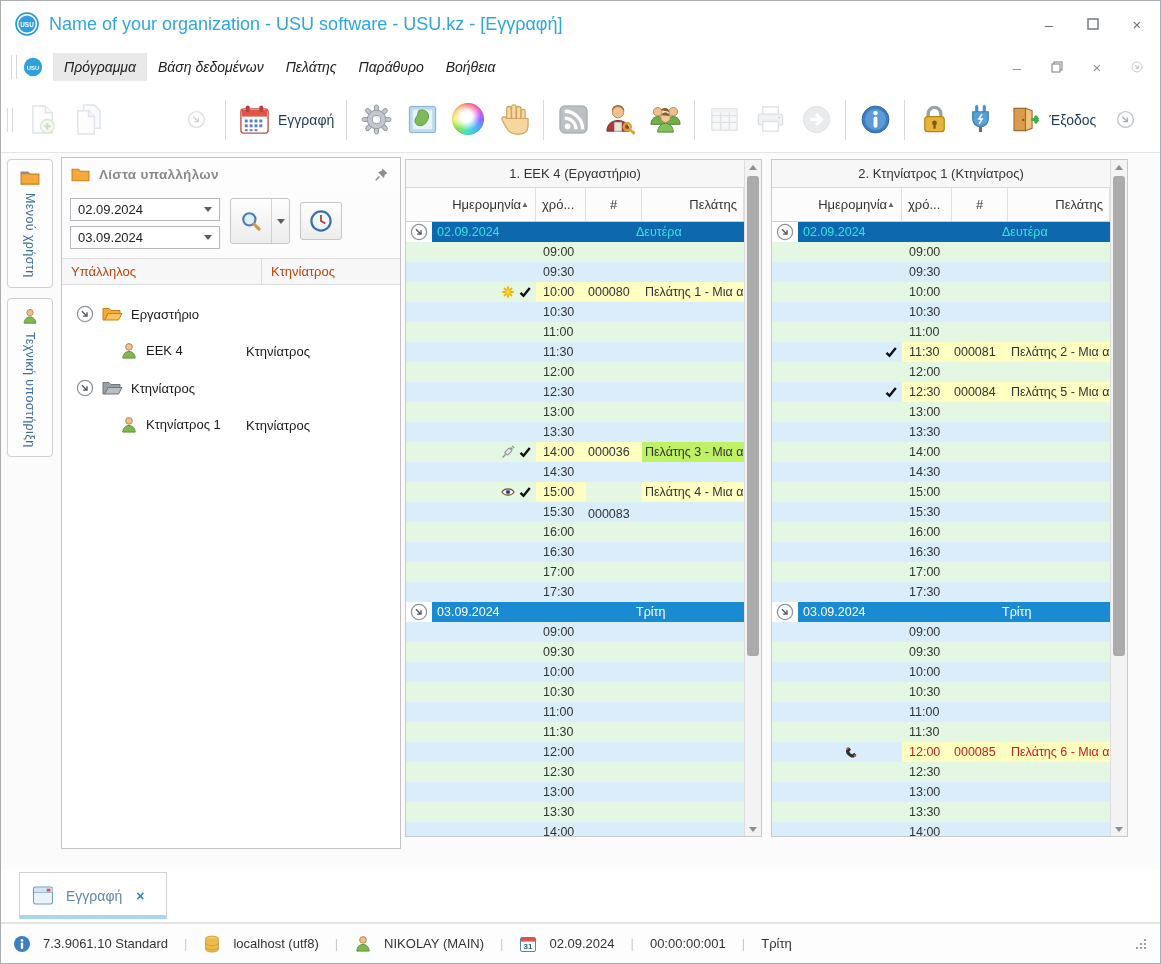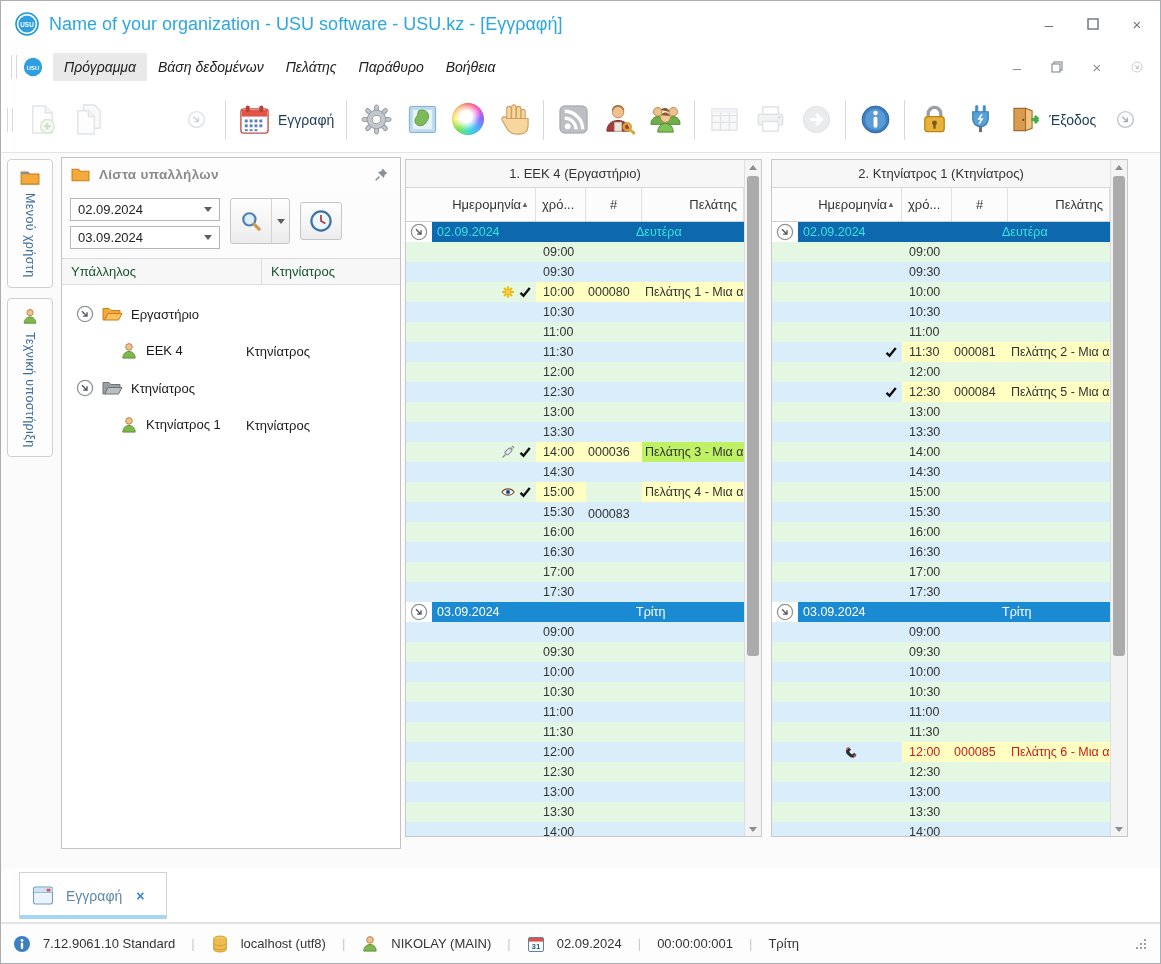--- a/index.html
+++ b/index.html
@@ -63,21 +63,21 @@
   .combo-stack{display:flex;flex-direction:column;gap:5px;}
   .combo{width:150px;height:23px;border:1px solid #b3b7bb;background:#fff;display:flex;align-items:center;padding:0 7px;font-size:13px;color:#222;cursor:default;}
   .combo .arr{margin-left:auto;width:0;height:0;border-left:4px solid transparent;border-right:4px solid transparent;border-top:5px solid #5a5f64;}
   .btn{border:1px solid #c6c6c6;border-radius:3px;background:linear-gradient(#fefefe,#ececec);display:flex;align-items:center;justify-content:center;cursor:default;}
   .search-btn{height:46px;display:flex;padding:0;overflow:hidden;}
   .search-main{width:40px;height:46px;display:flex;align-items:center;justify-content:center;}
   .search-drop{width:18px;height:46px;border-left:1px solid #d2d2d2;display:flex;align-items:center;justify-content:center;}
   .search-drop .arr{width:0;height:0;border-left:4px solid transparent;border-right:4px solid transparent;border-top:5px solid #5a5f64;}
   .clock-btn{width:42px;height:38px;margin-top:4px;}
   .search-btn .ic,.clock-btn .ic{width:24px;height:24px;}
-  .lp-cols{height:27px;flex:none;display:flex;align-items:center;border-top:1px solid #dcdcdc;border-bottom:1px solid #dcdcdc;background:#f7f7f7;font-size:13px;color:#14532d;}
+  .lp-cols{height:27px;flex:none;display:flex;align-items:center;border-top:1px solid #dcdcdc;border-bottom:1px solid #dcdcdc;background:#f7f7f7;font-size:13px;color:#c2410c;}
   .lp-col1{width:200px;padding-left:9px;border-right:1px solid #dcdcdc;align-self:stretch;display:flex;align-items:center;}
   .lp-col2{padding-left:9px;}
   .lp-tree{flex:1;background:#fff;padding-top:12px;font-size:13px;color:#1a1a1a;}
   .t-row{display:flex;align-items:center;min-height:34px;cursor:default;}
   .t-row.group{padding-left:14px;gap:8px;}
   .t-row.leaf{padding-left:58px;gap:8px;min-height:40px;}
   .t-row .exp{width:18px;height:18px;flex:none;}
   .t-row .ic-folder{width:21px;height:16px;flex:none;}
   .t-row .ic-person{width:18px;height:18px;flex:none;}
   .t-name{width:76px;line-height:1.25;}
@@ -1066,21 +1066,21 @@
 <div class="statusbar">
   <div id="status-items" style="display:flex;align-items:center;">
       <span class="sb-item">
         <span class="ic ic-info-badge" style="width: 18px; height: 18px;">
           <svg viewBox="0 0 18 18">
             <circle cx="9" cy="9" r="8" fill="#3d7fc1"></circle>
             <circle cx="9" cy="5.4" r="1.4" fill="#fff"></circle>
             <rect x="7.8" y="7.6" width="2.4" height="6.4" rx="1.2" fill="#fff"></rect>
           </svg>
         </span>
-        <span>7.12.9061.10 Standard</span>
+        <span>7.3.9061.10 Standard</span>
       </span>
       <span class="sb-sep">|</span>
       <span class="sb-item">
         <span class="ic ic-database" style="width: 18px; height: 18px;">
           <svg viewBox="0 0 18 20">
             <ellipse cx="9" cy="4" rx="7" ry="2.8" fill="#f3c967" stroke="#c79a33"></ellipse>
             <path d="M2 4v12c0 1.6 3.1 2.9 7 2.9s7-1.3 7-2.9V4" fill="#eebb4d" stroke="#c79a33"></path>
             <path d="M2 9c0 1.6 3.1 2.9 7 2.9S16 10.6 16 9M2 13.5c0 1.6 3.1 2.9 7 2.9s7-1.3 7-2.9" fill="none" stroke="#c79a33"></path>
           </svg>
         </span>

